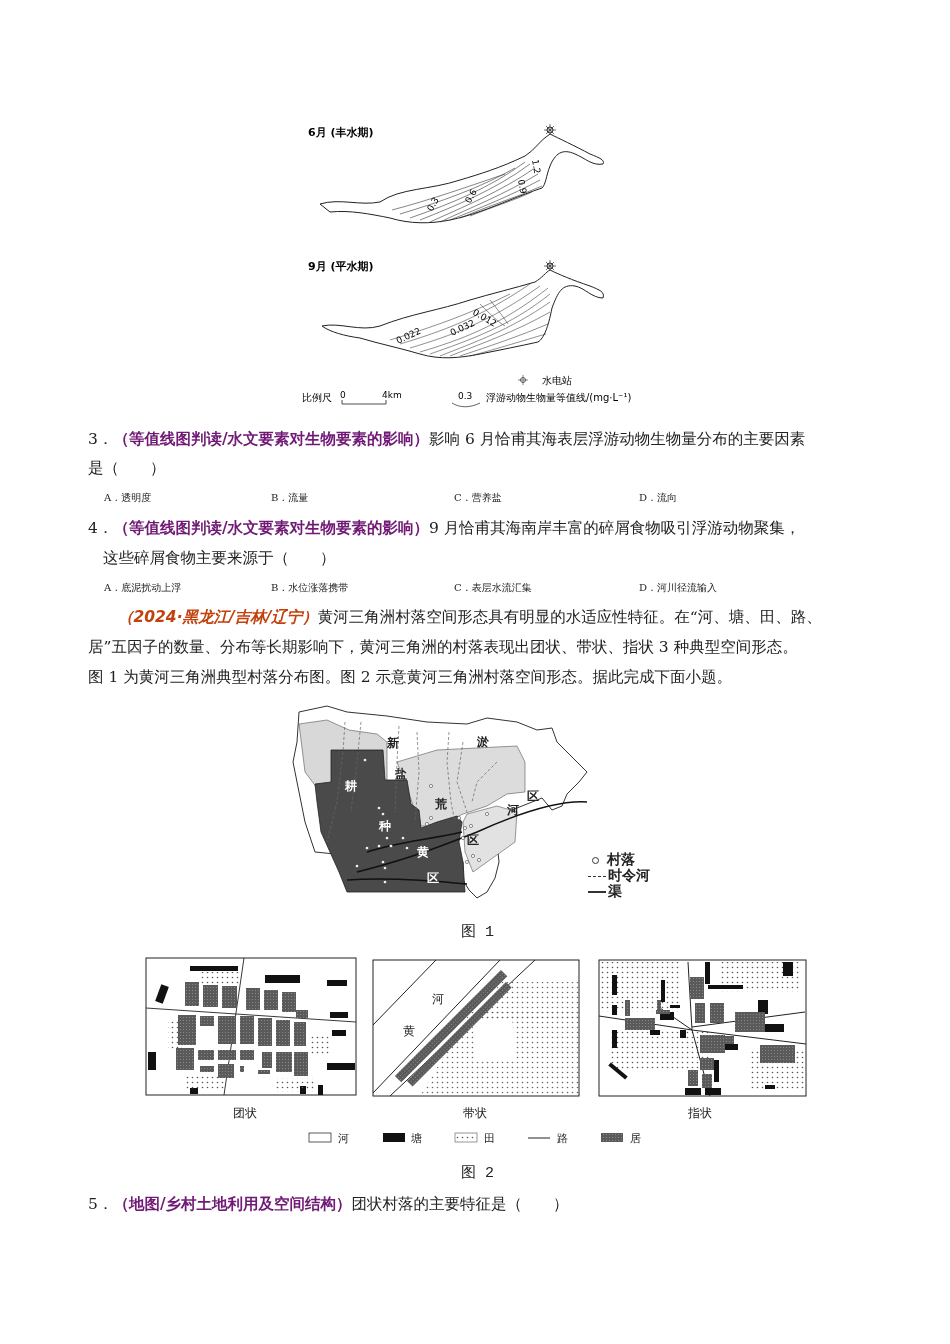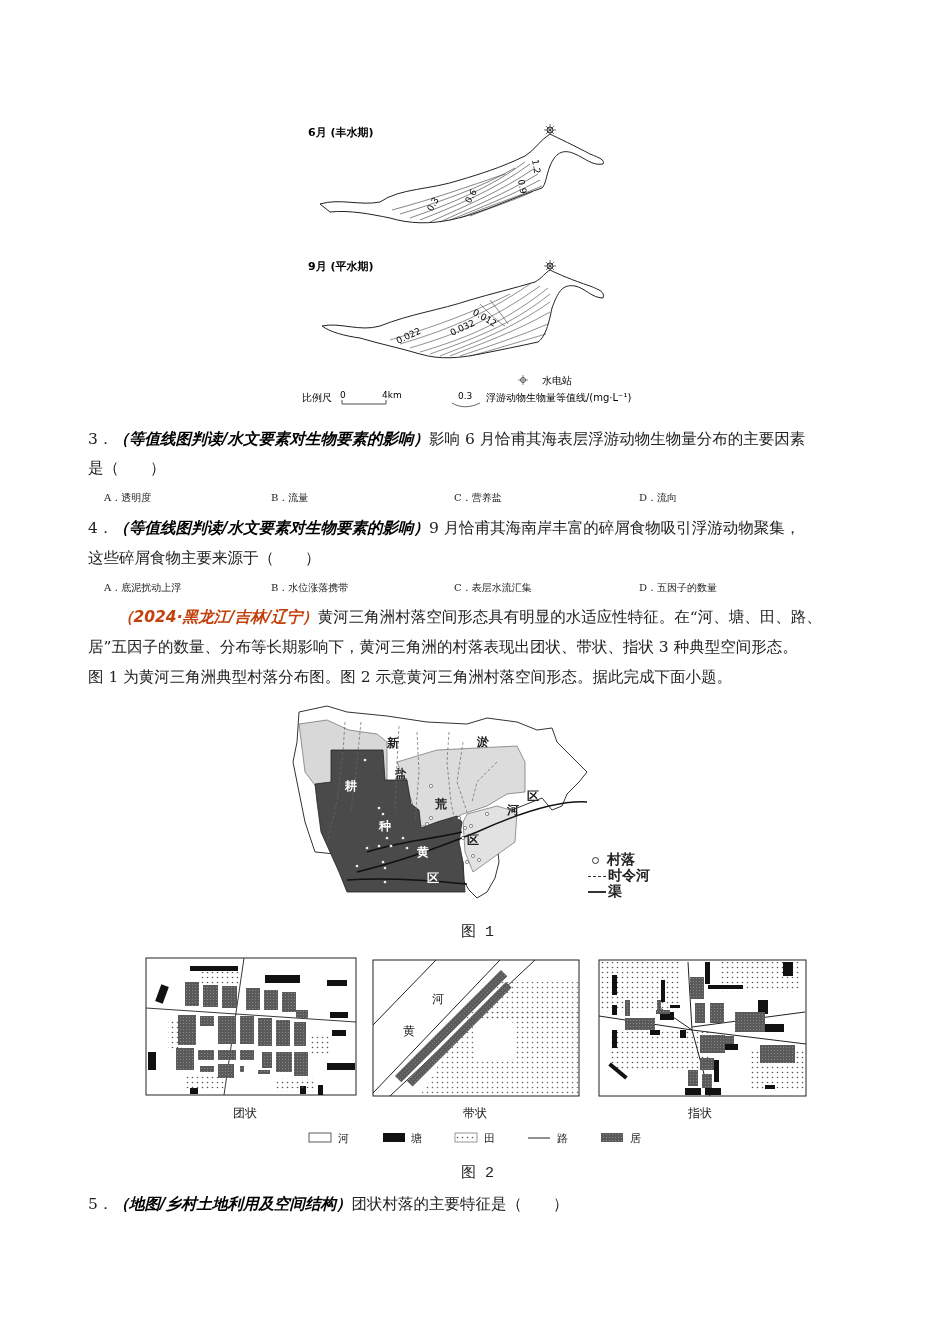--- a/index.html
+++ b/index.html
@@ -1,20 +1,20 @@
 <!DOCTYPE html>
 <html><head>
 <meta charset="utf-8">
 <style>
   html, body { margin: 0; padding: 0; background: #ffffff; }
   body { width: 950px; height: 1344px; position: relative; overflow: hidden;
          font-family: "DejaVu Serif", "Liberation Serif", serif; color: #222; }
   .abs { position: absolute; }
   .line { position: absolute; left: 88px; font-size: 15.5px; line-height: 20px; white-space: nowrap; }
-  .tag-blue { color: #000000; font-family: "DejaVu Sans", sans-serif; font-weight: bold; font-style: italic; }
+  .tag-blue { color: #701a75; font-family: "DejaVu Sans", sans-serif; font-weight: bold; }
   .tag-orange { color: #c2410c; font-family: "DejaVu Sans", sans-serif; font-weight: bold; font-style: italic; }
   .opt { position: absolute; font-size: 10px; line-height: 20px; white-space: nowrap; }
   .fig-cap { position: absolute; font-size: 15px; font-family: Liberation Mono, monospace; }
   .small-label { font-family: "DejaVu Sans", sans-serif; font-size: 14px; font-weight: bold; color: #222; }
   svg text { font-family: "DejaVu Sans", sans-serif; }
 </style>
 </head>
 <body>
 
 <div class="abs" style="left:300px;top:118px;width:360px;height:290px;">
@@ -85,25 +85,25 @@
 </div>
 <div class="line" style="top:458px;">是（　　）</div>
 <div class="opt" style="left:104px;top:488px;">A．透明度</div>
 <div class="opt" style="left:271px;top:488px;">B．流量</div>
 <div class="opt" style="left:454px;top:488px;">C．营养盐</div>
 <div class="opt" style="left:639px;top:488px;">D．流向</div>
 
 <div class="line" style="top:518px;">
   <span>4．</span><span class="tag-blue">（等值线图判读/水文要素对生物要素的影响）</span><span>9 月恰甫其海南岸丰富的碎屑食物吸引浮游动物聚集，</span>
 </div>
-<div class="line" style="top:548px;">这些碎屑食物主要来源于（　　）</div>
+<div class="line" style="top:548px;margin-left:15px;">这些碎屑食物主要来源于（　　）</div>
 <div class="opt" style="left:104px;top:578px;">A．底泥扰动上浮</div>
 <div class="opt" style="left:271px;top:578px;">B．水位涨落携带</div>
 <div class="opt" style="left:454px;top:578px;">C．表层水流汇集</div>
-<div class="opt" style="left:639px;top:578px;">D．五因子的数量</div>
+<div class="opt" style="left:639px;top:578px;">D．河川径流输入</div>
 
 <div class="line" style="top:607px;left:118px;">
   <span class="tag-orange">（2024·黑龙江/吉林/辽宁）</span><span>黄河三角洲村落空间形态具有明显的水适应性特征。在“河、塘、田、路、</span>
 </div>
 <div class="line" style="top:637px;">居”五因子的数量、分布等长期影响下，黄河三角洲的村落表现出团状、带状、指状 3 种典型空间形态。</div>
 <div class="line" style="top:667px;">图 1 为黄河三角洲典型村落分布图。图 2 示意黄河三角洲村落空间形态。据此完成下面小题。</div>
 
 <div class="abs" style="left:287px;top:702px;width:380px;height:205px;">
   <svg width="380" height="205" viewBox="0 0 380 205">
 

